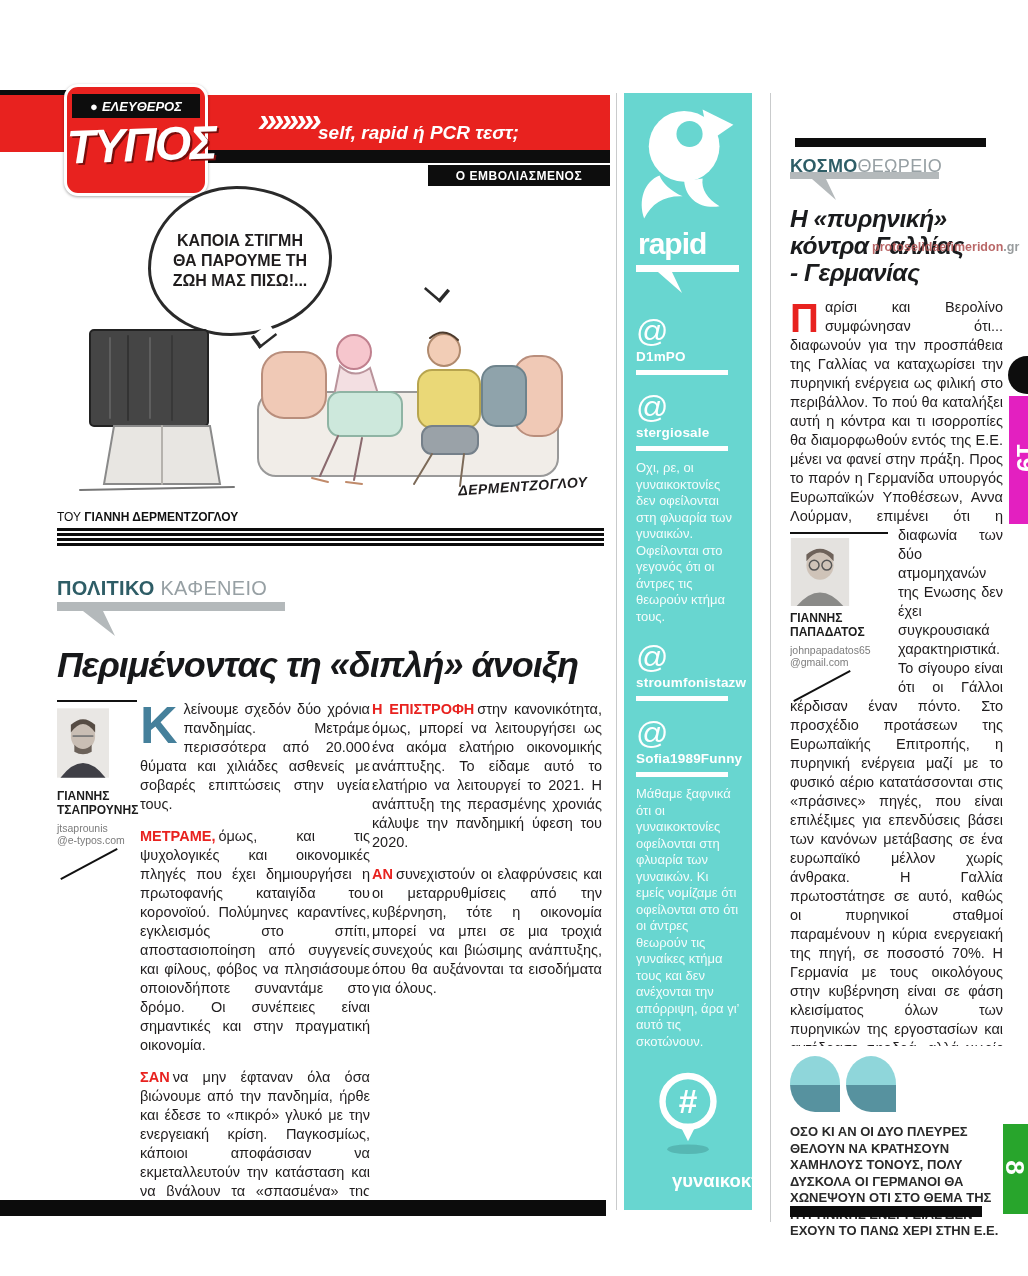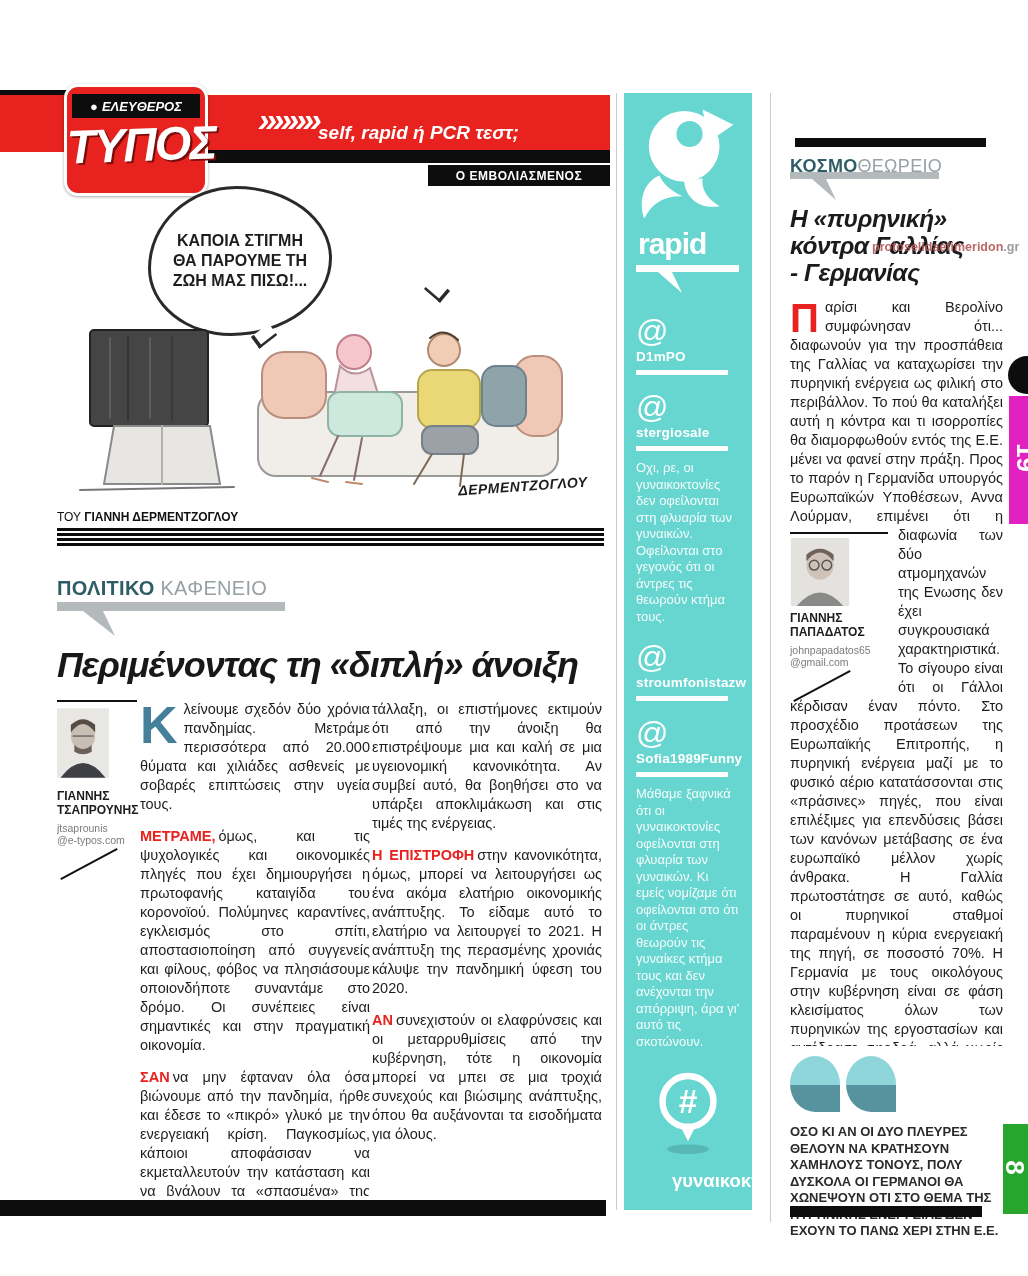--- a/index.html
+++ b/index.html
@@ -190,21 +190,20 @@
     <div class="slash"></div>
   </div>
 
   <div class="abs col col1">
     <p><span class="dropcap">Κ</span><span>λείνουμε σχεδόν δύο χρόνια πανδημίας. Μετράμε περισσότερα από 20.000 θύματα και χιλιάδες ασθενείς με σοβαρές επιπτώσεις στην υγεία τους.</span></p>
     <p><span class="lead">ΜΕΤΡΑΜΕ,</span><span>όμως, και τις ψυχολογικές και οικονομικές πληγές που έχει δημιουργήσει η πρωτοφανής καταιγίδα του κορονοϊού. Πολύμηνες καραντίνες, εγκλεισμός στο σπίτι, αποστασιοποίηση από συγγενείς και φίλους, φόβος να πλησιάσουμε οποιονδήποτε συναντάμε στο δρόμο. Οι συνέπειες είναι σημαντικές και στην πραγματική οικονομία.</span></p>
     <p><span class="lead">ΣΑΝ</span><span>να μην έφταναν όλα όσα βιώνουμε από την πανδημία, ήρθε και έδεσε το «πικρό» γλυκό με την ενεργειακή κρίση. Παγκοσμίως, κάποιοι αποφάσισαν να εκμεταλλευτούν την κατάσταση και να βγάλουν τα «σπασμένα» της πανδημικής κρίσης. Οι ανατιμήσεις στα καύσιμα, αλλά και σχεδόν σε όλα τα προϊόντα ζορίζουν ακόμα περισσότερο τόσο τα νοικοκυριά όσο και τις επιχειρήσεις.</span></p>
 
   </div>
   <div class="abs col col2">
-    <p><span>τάλλαξη, οι επιστήμονες εκτιμούν ότι από την άνοιξη θα επιστρέψουμε μια και καλή σε μια υγειονομική κανονικότητα. Αν συμβεί αυτό, θα βοηθήσει στο να υπάρξει αποκλιμάκωση και στις τιμές της ενέργειας.</span></p>
     <p><span class="lead">Η ΕΠΙΣΤΡΟΦΗ</span><span>στην κανονικότητα, όμως, μπορεί να λειτουργήσει ως ένα ακόμα ελατήριο οικονομικής ανάπτυξης. Το είδαμε αυτό το ελατήριο να λειτουργεί το 2021. Η ανάπτυξη της περασμένης χρονιάς κάλυψε την πανδημική ύφεση του 2020.</span></p>
     <p><span class="lead">ΑΝ</span><span>συνεχιστούν οι ελαφρύνσεις και οι μεταρρυθμίσεις από την κυβέρνηση, τότε η οικονομία μπορεί να μπει σε μια τροχιά συνεχούς και βιώσιμης ανάπτυξης, όπου θα αυξάνονται τα εισοδήματα για όλους.</span></p>
 
   </div>
   <div class="abs blackbar-left"></div>
 
   <div class="abs vrule" style="left:616px;top:93px;height:1117px"></div>
   <div class="abs vrule" style="left:770px;top:93px;height:1129px"></div>
 
   <div class="abs tweets-col">

